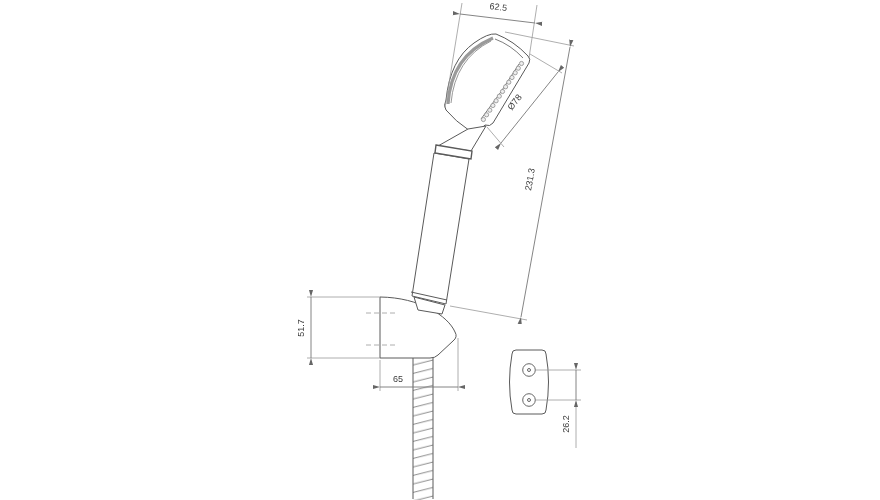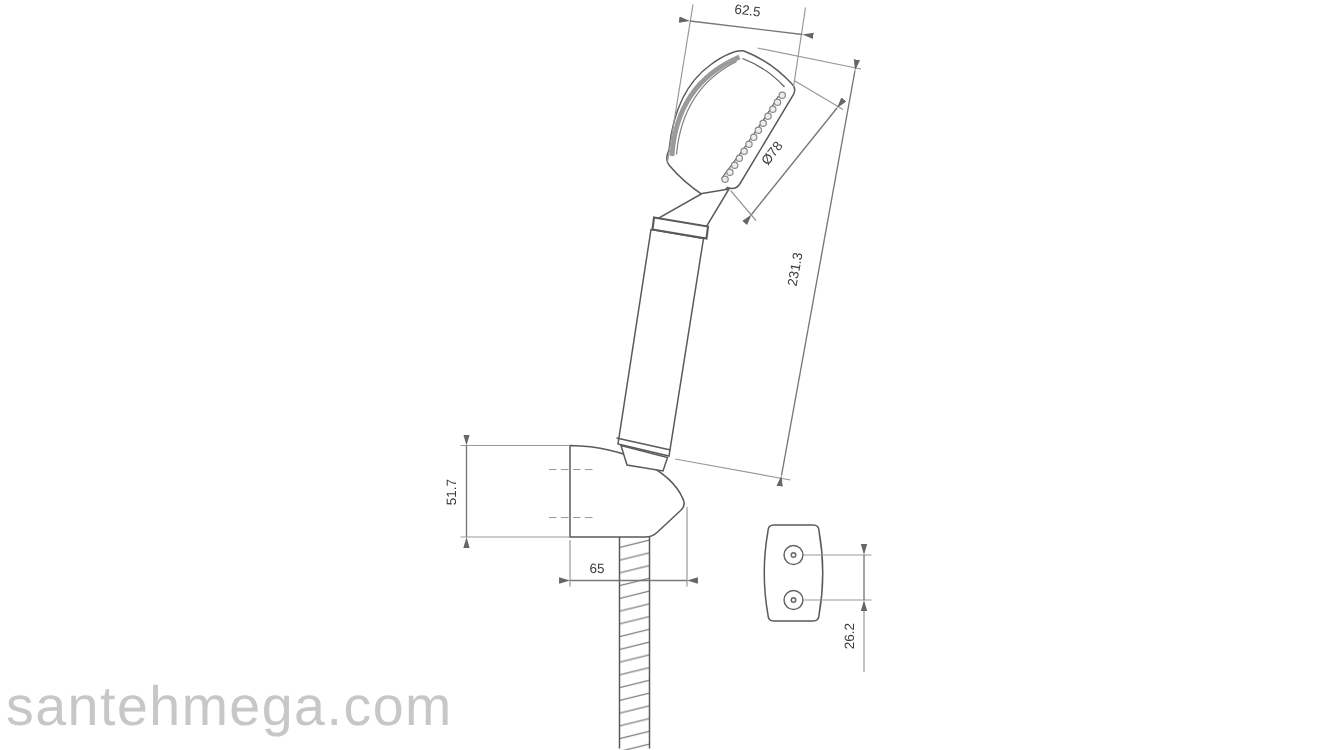--- a/index.html
+++ b/index.html
@@ -117,14 +117,13 @@
     <g text-anchor="middle">
       <text class="dim-text" transform="translate(498,10) rotate(7)">62.5</text>
       <text class="dim-text" transform="translate(517,104) rotate(-52)">Ø78</text>
       <text class="dim-text" transform="translate(533,180) rotate(-80)">231.3</text>
       <text class="dim-text" transform="translate(304,328) rotate(-90)">51.7</text>
       <text class="dim-text" transform="translate(398,382)">65</text>
       <text class="dim-text" transform="translate(569,424) rotate(-90)">26.2</text>
     </g>
   </svg>
 
-  <div class="watermark">santehmega.com</div>
 </div>
 
 </body></html>

